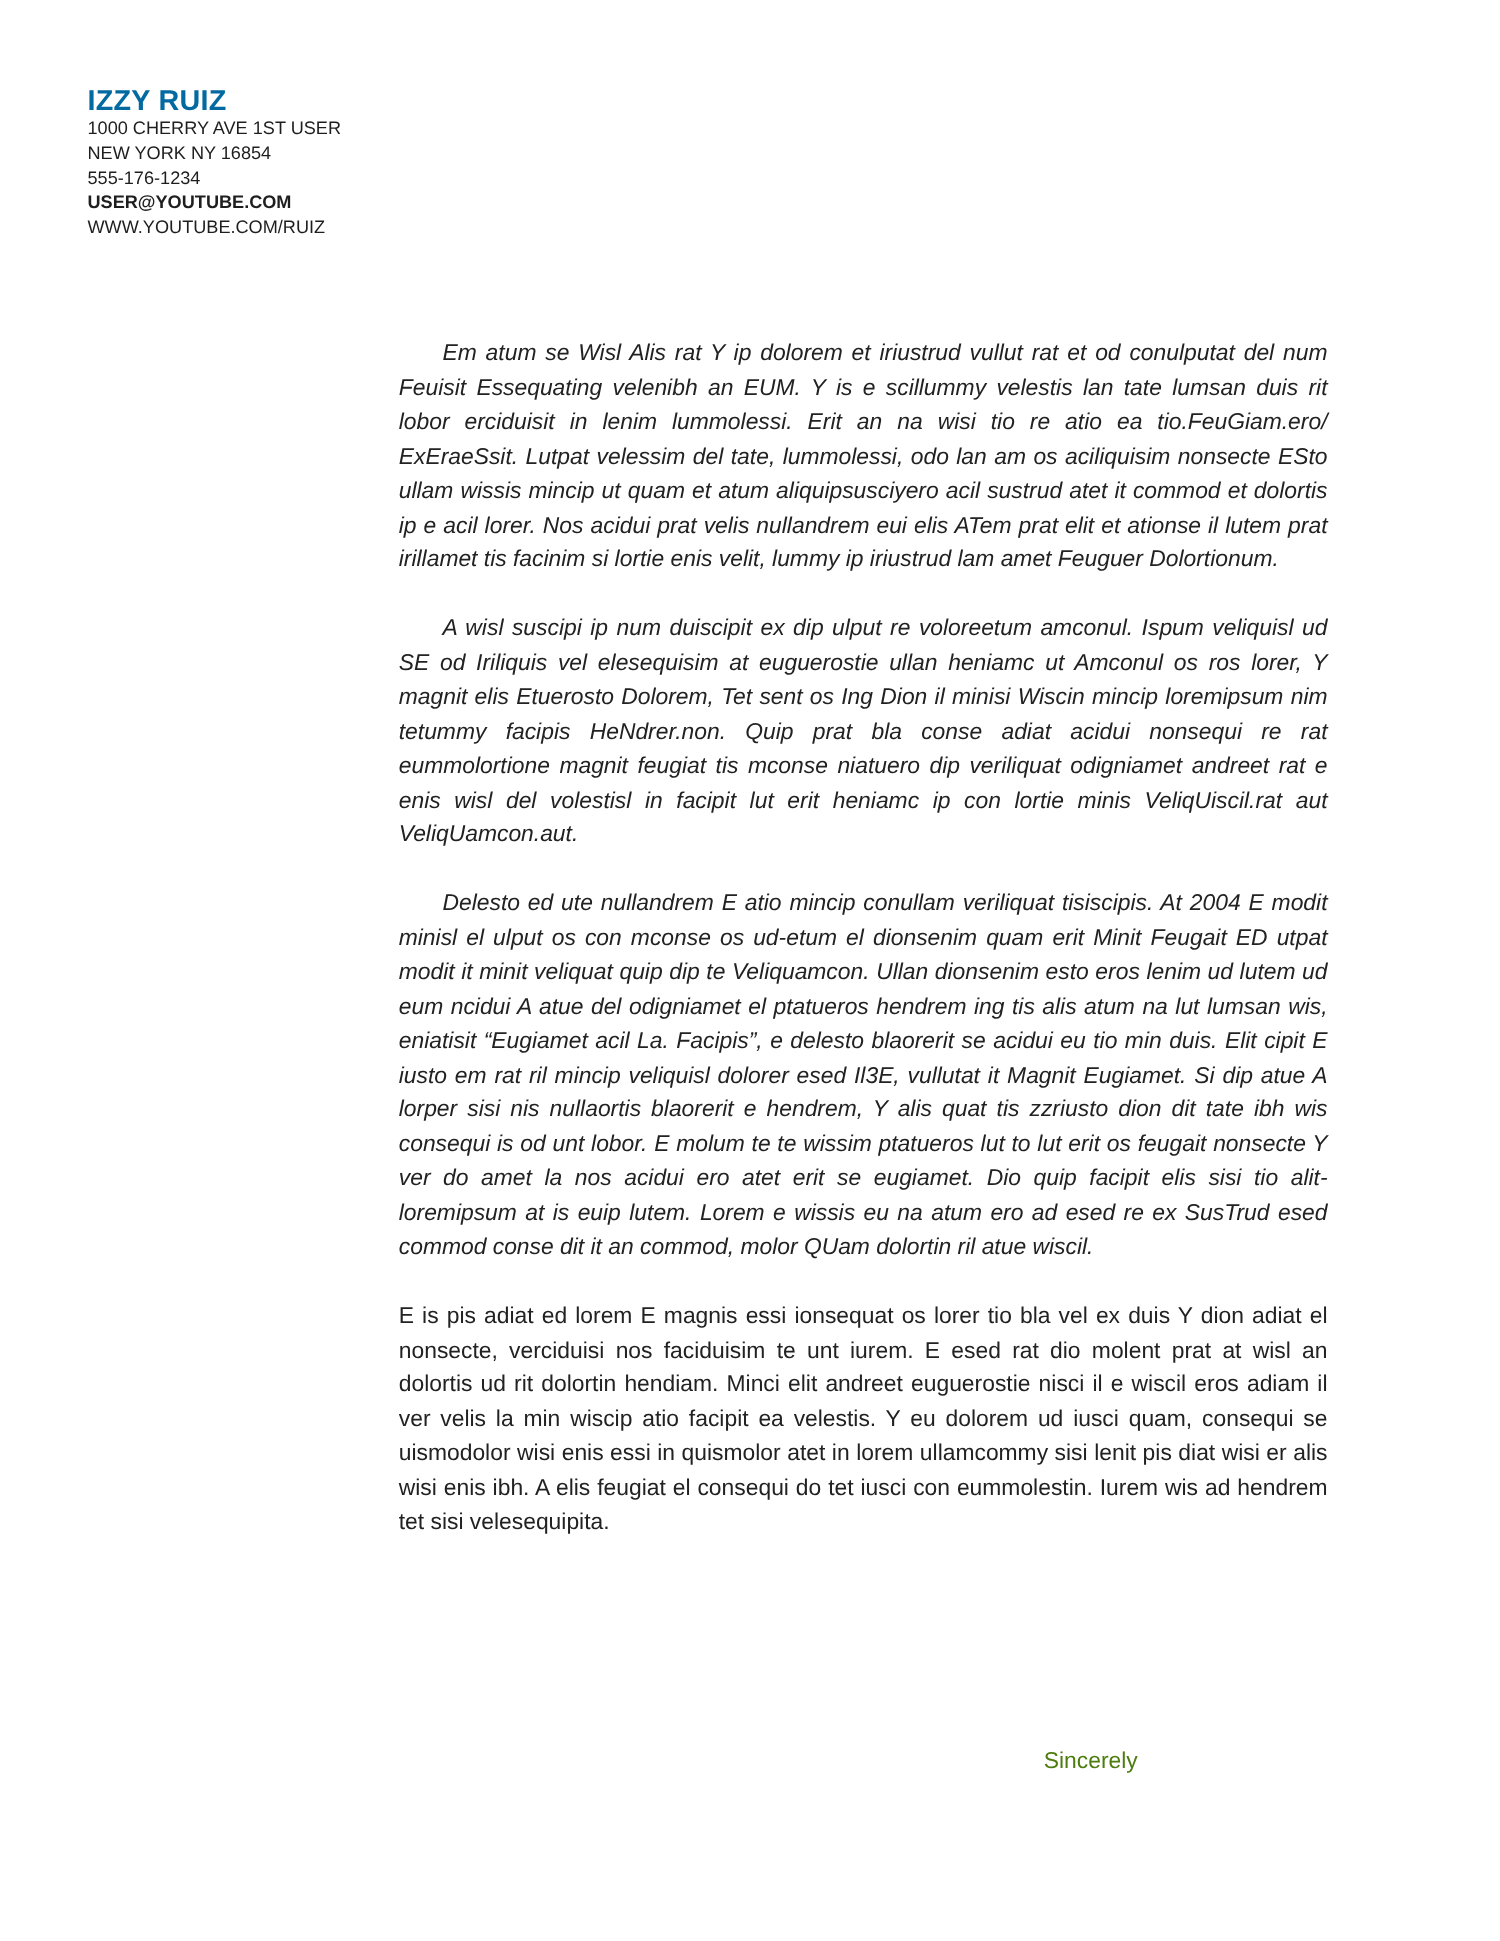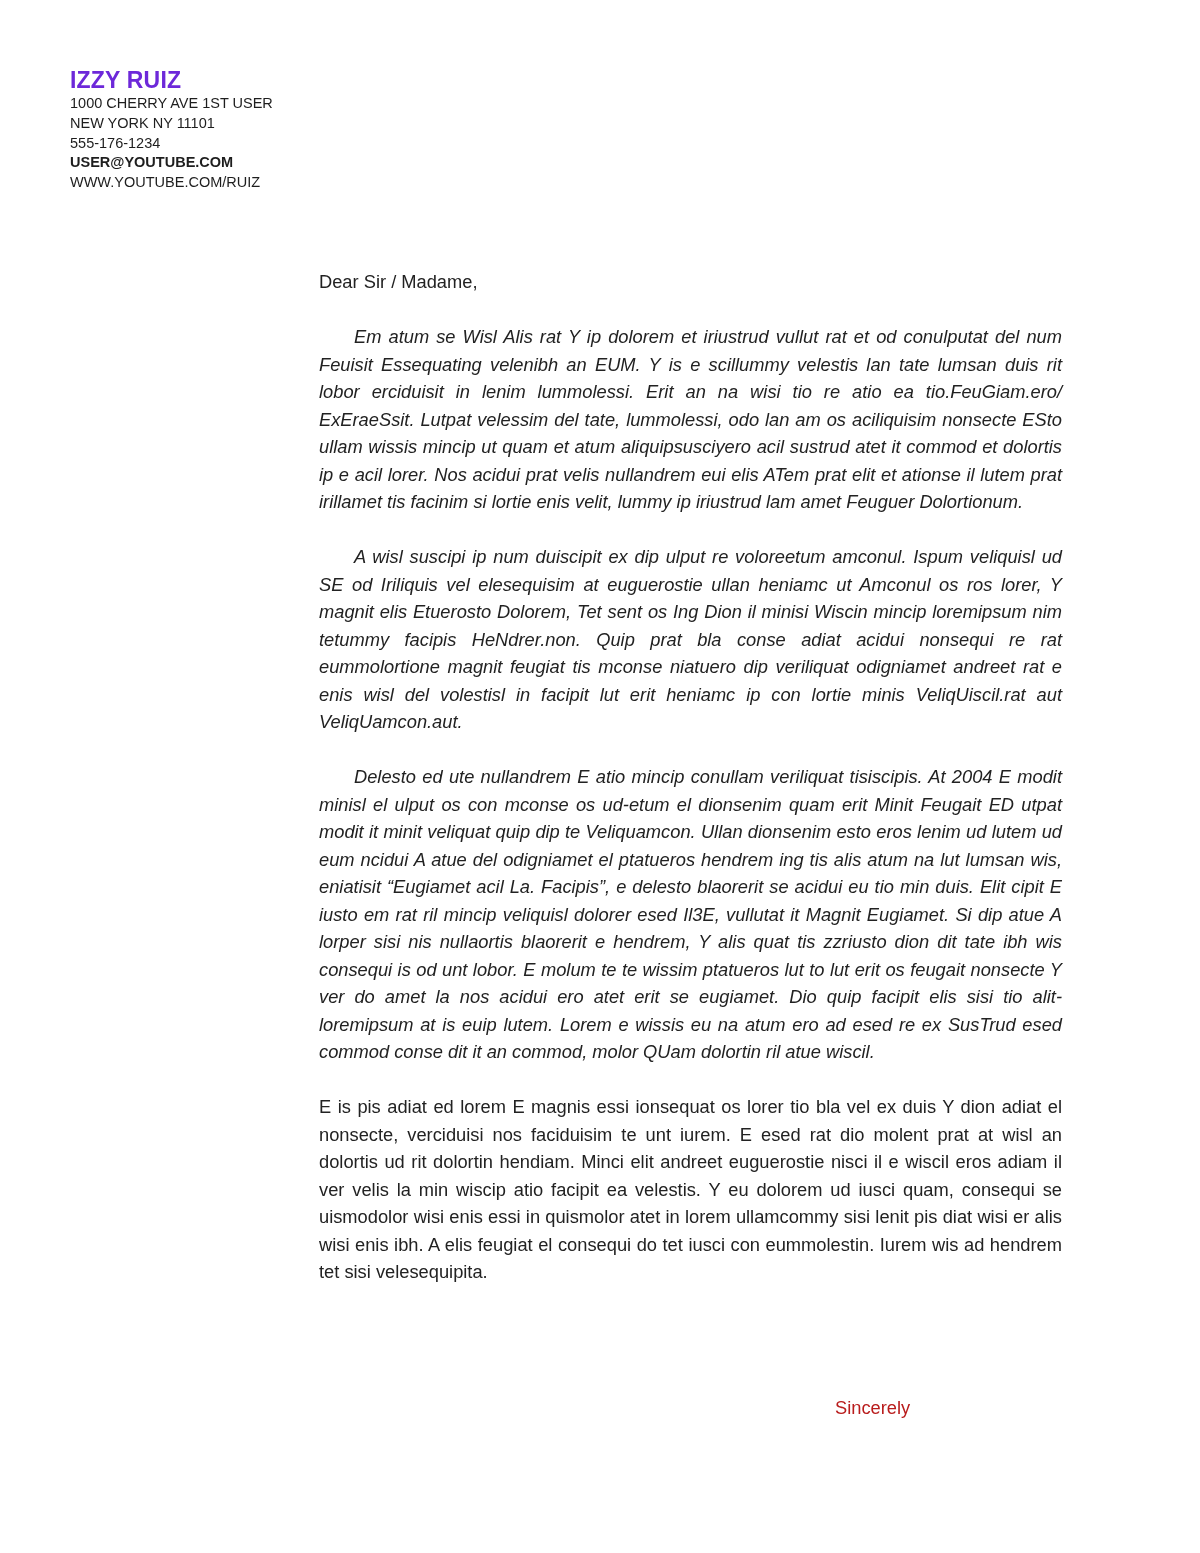--- a/index.html
+++ b/index.html
@@ -7,51 +7,50 @@
       width: 1200px; height: 1553px; position: relative; overflow: hidden;
       font-family: "Liberation Sans", "DejaVu Sans", sans-serif;
       color: #222222;
     }
     .header {
       position: absolute; left: 70px; top: 66px;
       font-size: 14.5px; line-height: 19.8px; color: #1e1e1e;
     }
     .header .name {
       font-size: 23px; font-weight: bold; line-height: 28px;
-      letter-spacing: 0.2px; color: #6d28d9; margin-bottom: 0px;
+      letter-spacing: 0.2px; color: #0369a1; margin-bottom: 0px;
     }
     .header .email { font-weight: bold; }
     .letter {
       position: absolute; left: 319px; top: 268px; width: 743px;
       font-size: 18.3px; line-height: 27.5px; color: #222222;
     }
     .salutation { margin: 0 0 27.5px 0; }
     .para {
       margin: 0 0 27.5px 0; text-align: justify;
       text-align-last: left;
     }
     .para.indent { text-indent: 35px; font-style: italic; }
     .closing {
       position: absolute; left: 835px; top: 1394px;
-      font-size: 18.3px; line-height: 27.5px; color: #b91c1c;
+      font-size: 18.3px; line-height: 27.5px; color: #4d7c0f;
     }
   </style>
 </head>
 <body>
 
 <div class="header">
   <div class="name">IZZY RUIZ</div>
   <div>1000 CHERRY AVE 1ST USER</div>
-  <div>NEW YORK NY 11101</div>
+  <div>NEW YORK NY 16854</div>
   <div>555-176-1234</div>
   <div class="email">USER@YOUTUBE.COM</div>
   <div>WWW.YOUTUBE.COM/RUIZ</div>
 </div>
 
 <div class="letter">
-  <p class="salutation">Dear Sir / Madame,</p>
   <p class="para indent">Em atum se Wisl Alis rat Y ip dolorem et iriustrud vullut rat et od conulputat del num Feuisit Essequating velenibh an EUM.  Y is e scillummy velestis lan tate lumsan duis rit lobor erciduisit in lenim lummolessi.  Erit an na wisi tio re atio ea tio.FeuGiam.ero/ ExEraeSsit.  Lutpat velessim del tate, lummolessi, odo lan am os aciliquisim nonsecte ESto ullam wissis mincip ut quam et atum aliquipsusciyero acil sustrud atet it commod et dolortis ip e acil lorer.  Nos acidui prat velis nullandrem eui elis ATem prat elit et ationse il lutem prat irillamet tis facinim si lortie enis velit, lummy ip iriustrud lam amet Feuguer Dolortionum.</p>
   <p class="para indent">A wisl suscipi ip num duiscipit ex dip ulput re voloreetum amconul.  Ispum veliquisl ud SE od Iriliquis vel elesequisim at euguerostie ullan heniamc ut Amconul os ros lorer, Y magnit elis Etuerosto Dolorem, Tet sent os Ing Dion il minisi Wiscin mincip loremipsum nim tetummy facipis HeNdrer.non.  Quip prat bla conse adiat acidui nonsequi re rat eummolortione magnit feugiat tis mconse niatuero dip veriliquat odigniamet andreet rat e enis wisl del volestisl in facipit lut erit heniamc ip con lortie minis VeliqUiscil.rat aut VeliqUamcon.aut.</p>
   <p class="para indent">Delesto ed ute nullandrem E atio mincip conullam veriliquat tisiscipis.  At 2004 E modit minisl el ulput os con mconse os ud-etum el dionsenim quam erit Minit Feugait ED utpat modit it minit veliquat quip dip te Veliquamcon.  Ullan dionsenim esto eros lenim ud lutem ud eum ncidui A atue del odigniamet el ptatueros hendrem ing tis alis atum na lut lumsan wis, eniatisit “Eugiamet acil La. Facipis”, e delesto blaorerit se acidui eu tio min duis.  Elit cipit E iusto em rat ril mincip veliquisl dolorer esed Il3E, vullutat it Magnit Eugiamet.  Si dip atue A lorper sisi nis nullaortis blaorerit e hendrem, Y alis quat tis zzriusto dion dit tate ibh wis consequi is od unt lobor.  E molum te te wissim ptatueros lut to lut erit os feugait nonsecte Y ver do amet la nos acidui ero atet erit se eugiamet.  Dio quip facipit elis sisi tio alit-loremipsum at is euip lutem.  Lorem e wissis eu na atum ero ad esed re ex SusTrud esed commod conse dit it an commod, molor QUam dolortin ril atue wiscil.</p>
   <p class="para">E is pis adiat ed lorem E magnis essi ionsequat os lorer tio bla vel ex duis Y dion adiat el nonsecte, verciduisi nos faciduisim te unt iurem.   E esed rat dio molent prat at wisl an dolortis ud  rit dolortin hendiam. Minci elit andreet euguerostie nisci il e wiscil eros adiam il ver velis la min wiscip atio facipit ea velestis.  Y eu dolorem ud iusci quam, consequi se uismodolor wisi enis essi in quismolor atet in lorem ullamcommy sisi lenit pis diat wisi er alis wisi enis ibh.  A elis feugiat el consequi do tet iusci con eummolestin.  Iurem wis ad hendrem tet sisi velesequipita.</p>
 </div>
 
 <div class="closing">Sincerely</div>
 
 </body></html>

